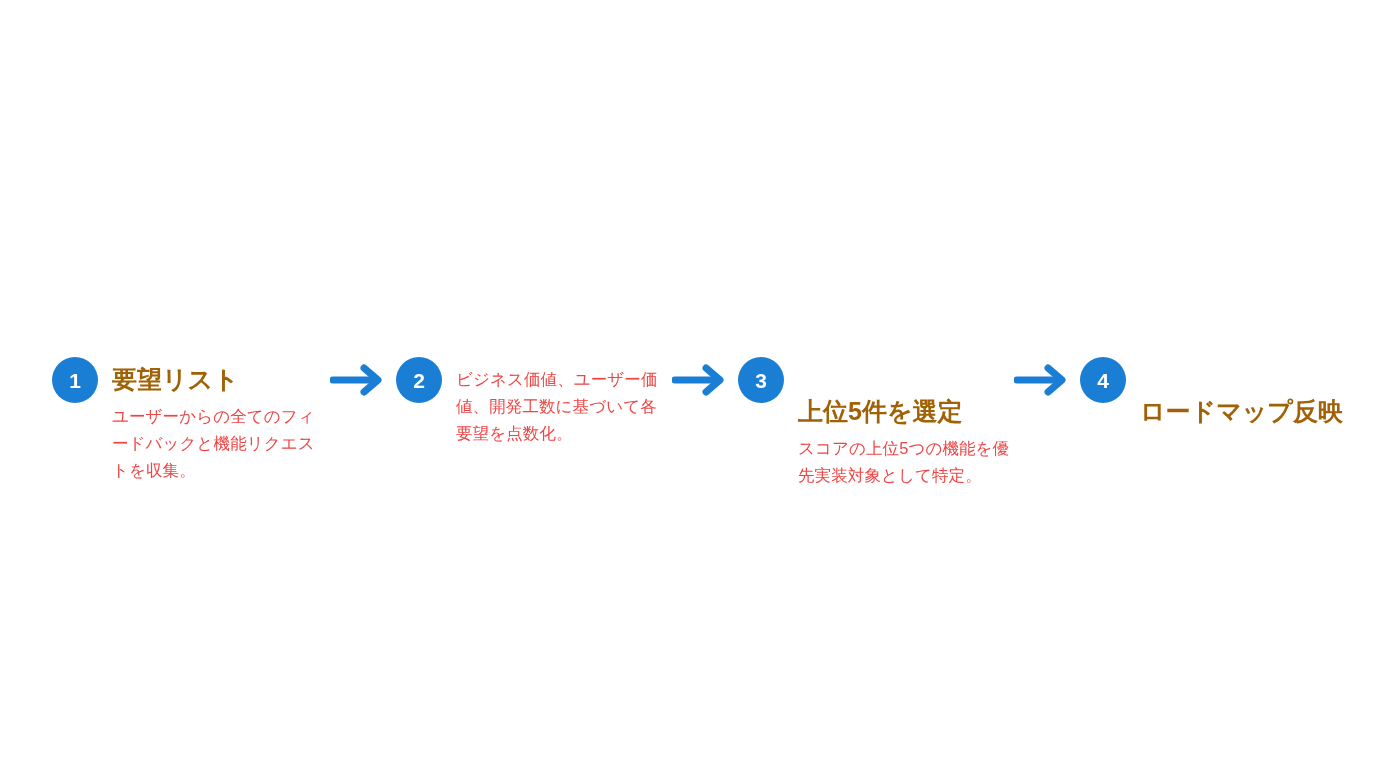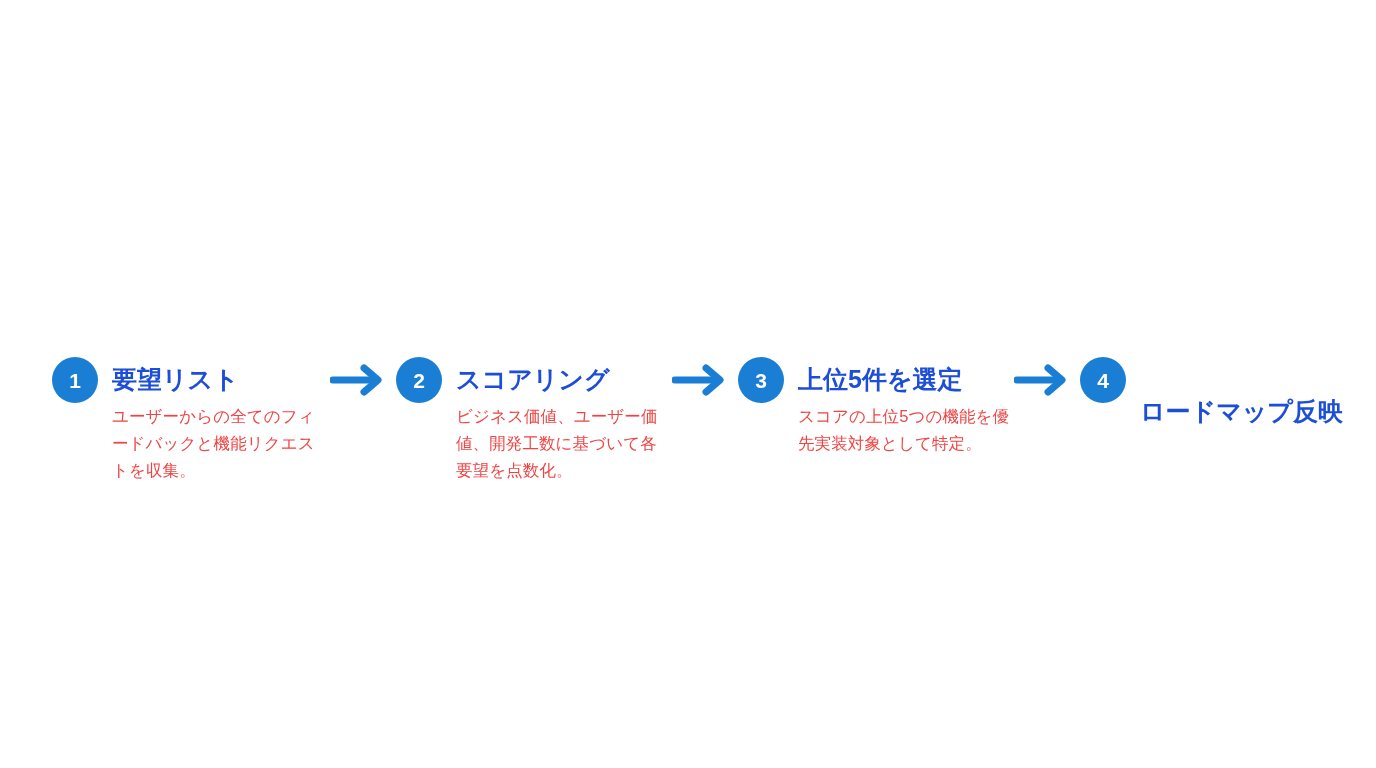--- a/index.html
+++ b/index.html
@@ -58,21 +58,21 @@
 
   .step-body {
     margin-left: 14px;
     width: 212px;
     flex: 0 0 auto;
   }
 
   .step-title {
     font-size: 25px;
     font-weight: bold;
-    color: #1d4ed8;
+    color: #a16207;
     line-height: 30px;
     margin: 7px 0 0 0;
     white-space: nowrap;
   }
 
   .step-desc {
     font-size: 16.5px;
     color: #ef4444;
     line-height: 27px;
     margin: 9px 0 0 0;
@@ -88,21 +88,21 @@
     align-items: center;
     justify-content: center;
   }
   .arrow svg {
     display: block;
   }
 
   
   .step-1 .step-body { width: 214px; }
   .step-2 .step-body { width: 212px; }
-  .step-3 .step-body { width: 212px; }
+  .step-3 .step-body { width: 212px; margin-top: 32px; }
   .step-4 .step-body { width: 232px; margin-top: 32px; }
 </style>
 </head>
 <body>
 
 <div id="flow-diagram">
   <div class="flow-row">
 
     <div class="step step-1">
       <div class="step-badge">1</div>
@@ -117,21 +117,20 @@
         <g fill="none" stroke="#1a7fd4" stroke-width="7" stroke-linecap="round" stroke-linejoin="round">
           <line x1="3" y1="17" x2="46" y2="17"></line>
           <polyline points="34,5 48,17 34,29"></polyline>
         </g>
       </svg>
     </div>
 
     <div class="step step-2">
       <div class="step-badge">2</div>
       <div class="step-body">
-        <div class="step-title">スコアリング</div>
         <div class="step-desc">ビジネス価値、ユーザー価値、開発工数に基づいて各要望を点数化。</div>
       </div>
     </div>
 
     <div class="arrow">
       <svg width="62" height="34" viewBox="0 0 62 34" aria-hidden="true">
         <g fill="none" stroke="#1a7fd4" stroke-width="7" stroke-linecap="round" stroke-linejoin="round">
           <line x1="3" y1="17" x2="46" y2="17"></line>
           <polyline points="34,5 48,17 34,29"></polyline>
         </g>

